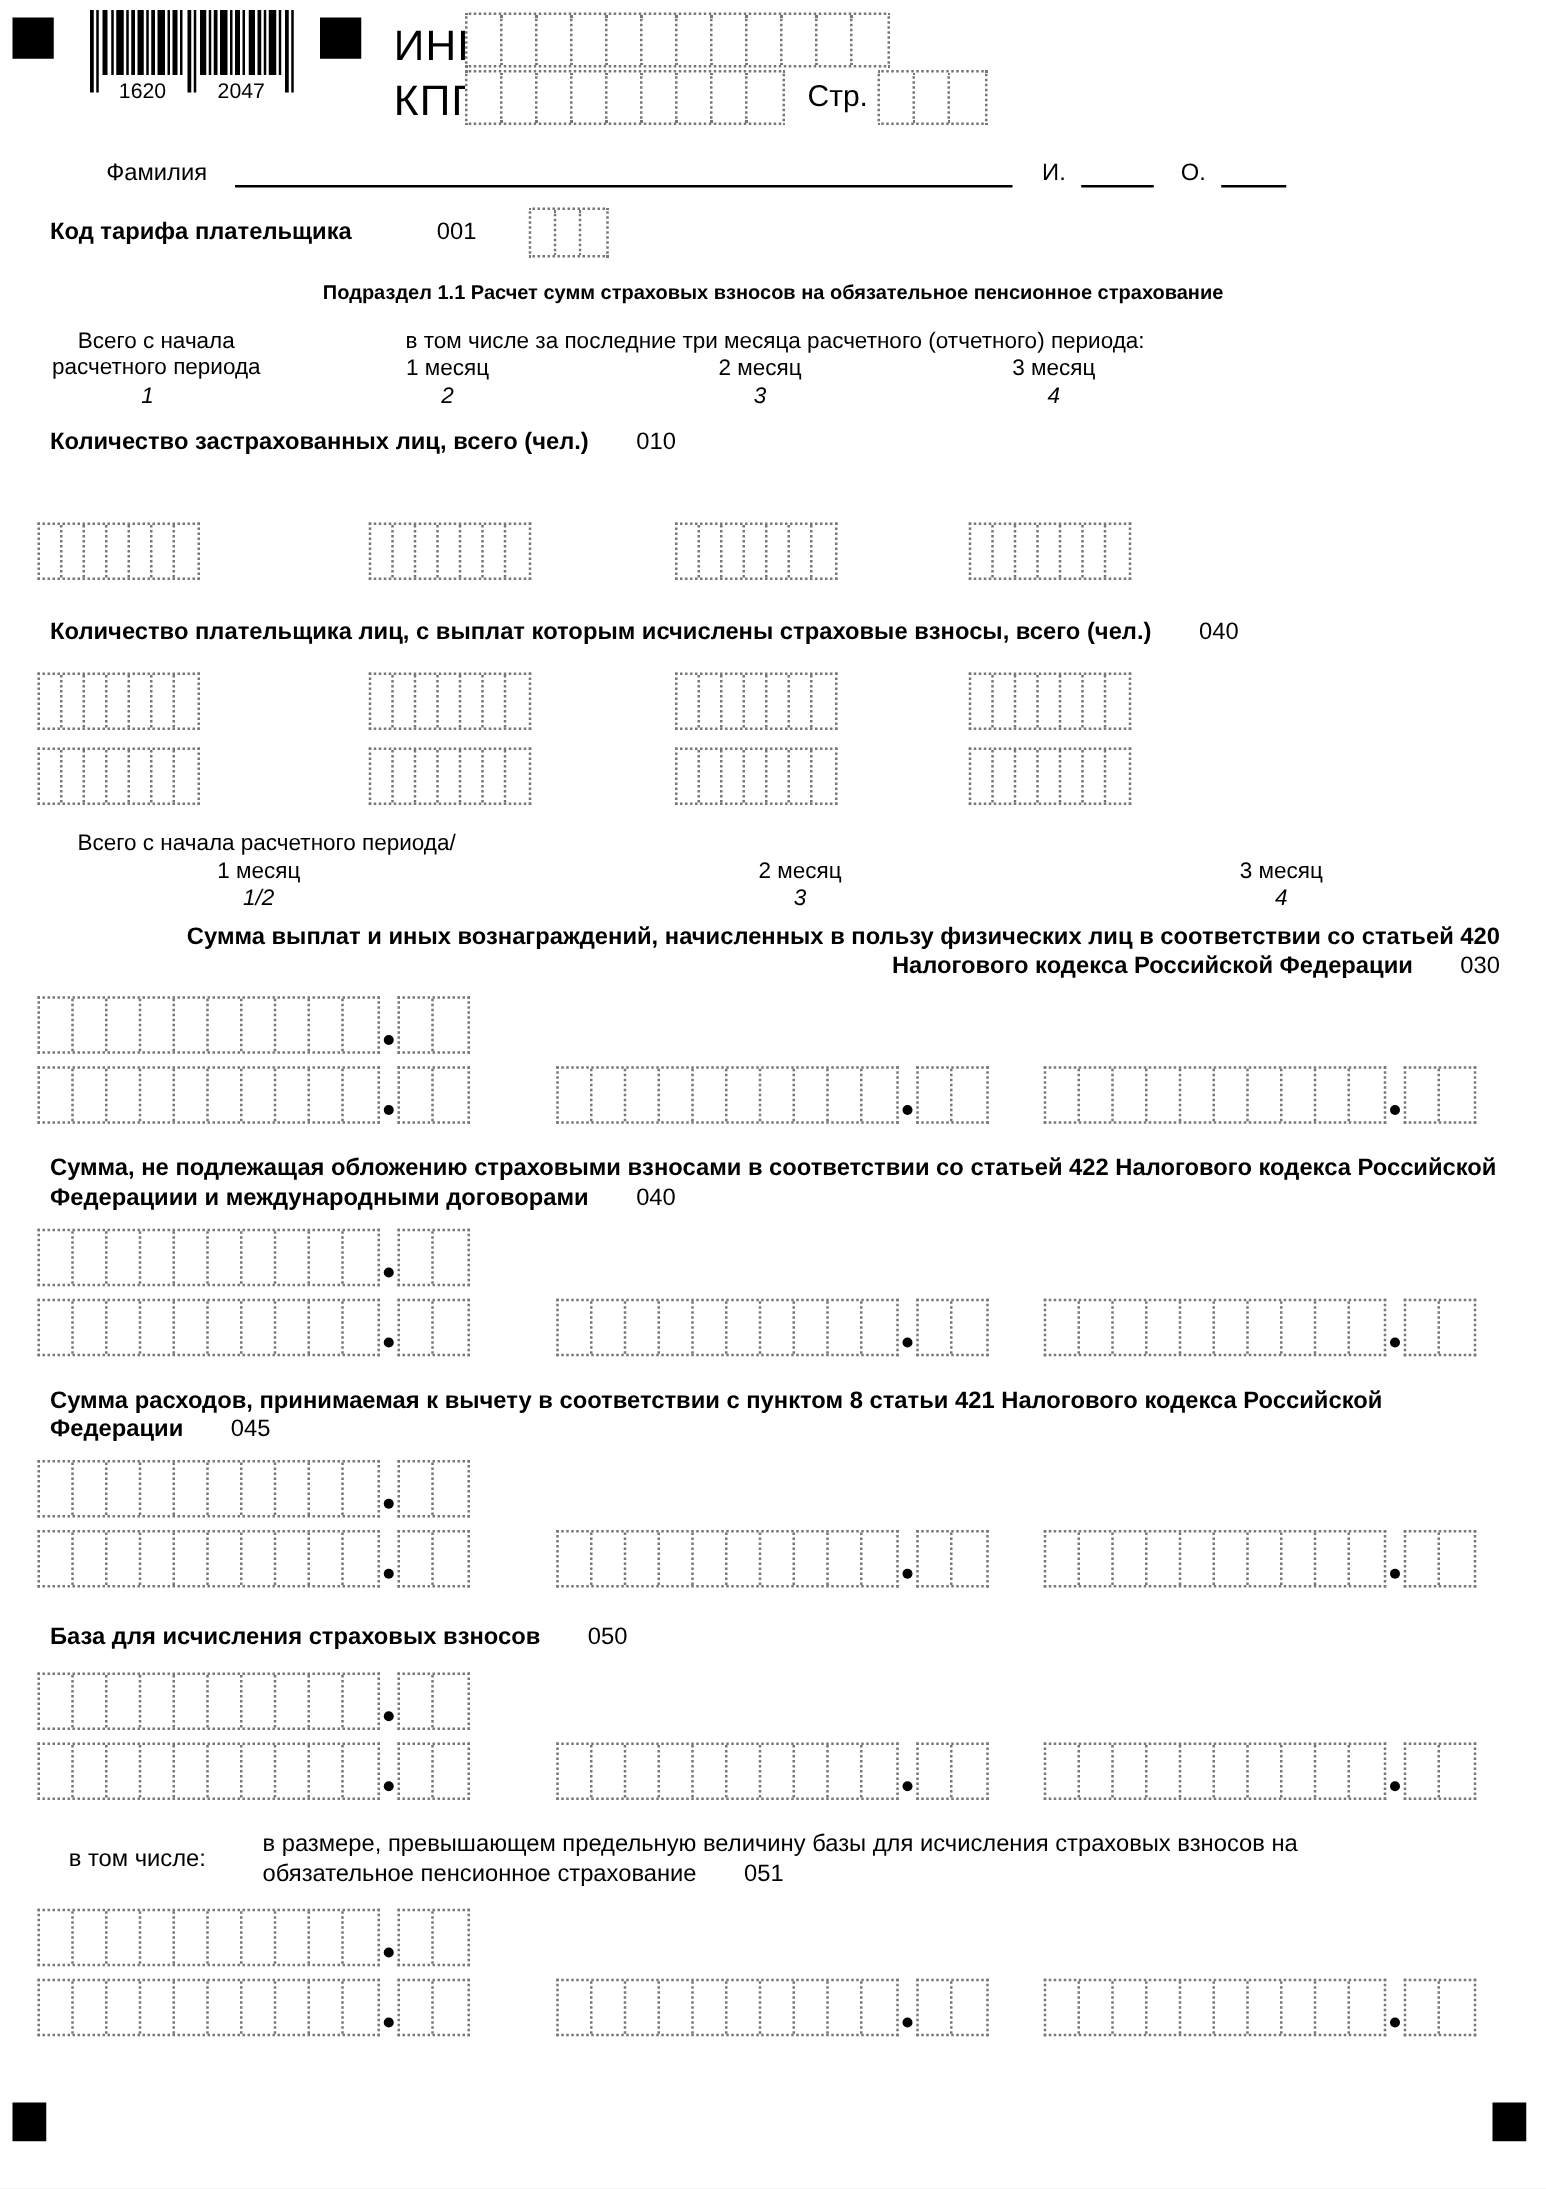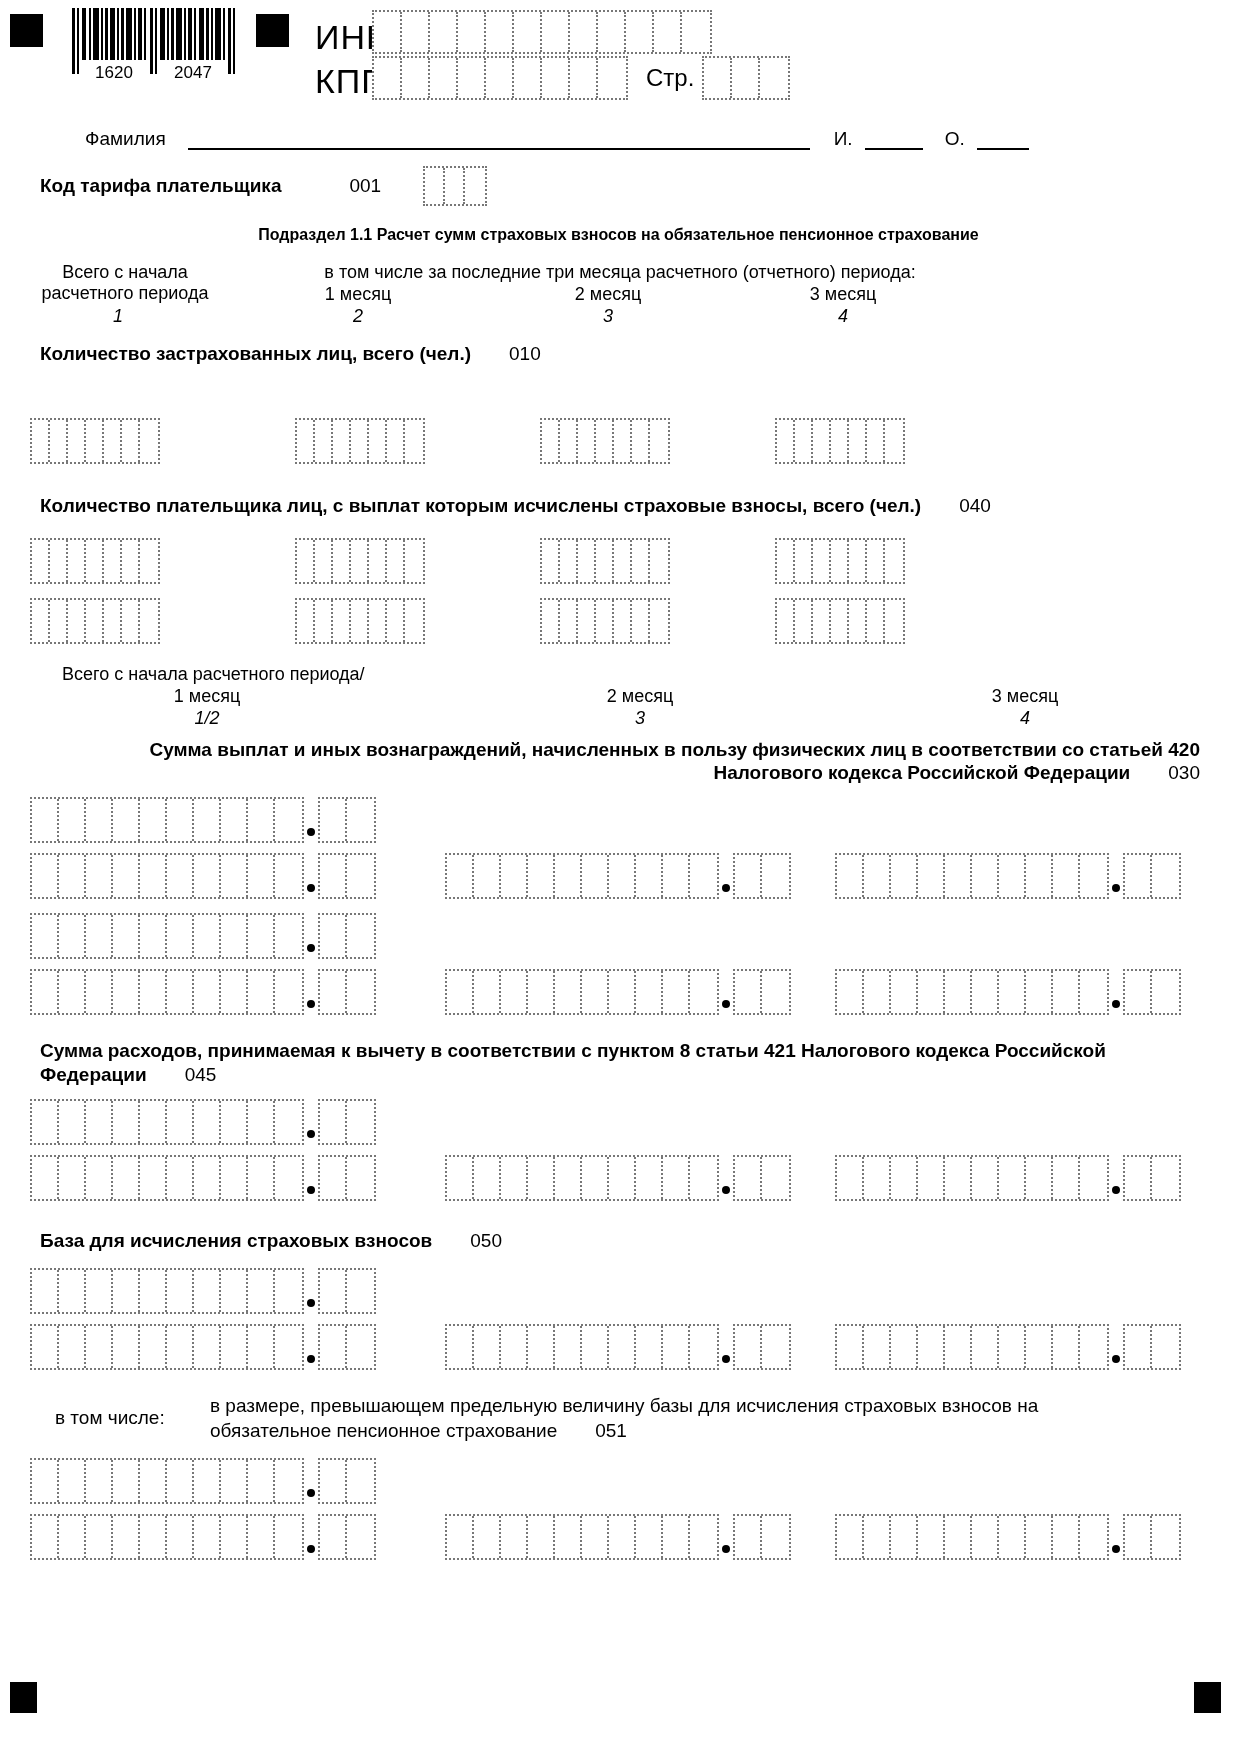--- a/index.html
+++ b/index.html
@@ -409,20 +409,23 @@
           <span class="cell"></span>
         </span>
         <span class="dotsep"></span>
         <span class="cellbox c-kop">
           <span class="cell"></span>
           <span class="cell"></span>
         </span>
     </span>
   </div>
 
+  <div class="rowlabel bold" style="margin-top:22px;">
+    <span>Сумма, не подлежащая обложению страховыми взносами в соответствии со статьей 422 Налогового кодекса Российской Федерациии и международными договорами</span><span class="code">040</span>
+  </div>
   <div class="moneyrow" style="margin-top:12px;">
     <span class="m1 money-group">
       <span class="cellbox c-rub">
           <span class="cell"></span>
           <span class="cell"></span>
           <span class="cell"></span>
           <span class="cell"></span>
           <span class="cell"></span>
           <span class="cell"></span>
           <span class="cell"></span>

